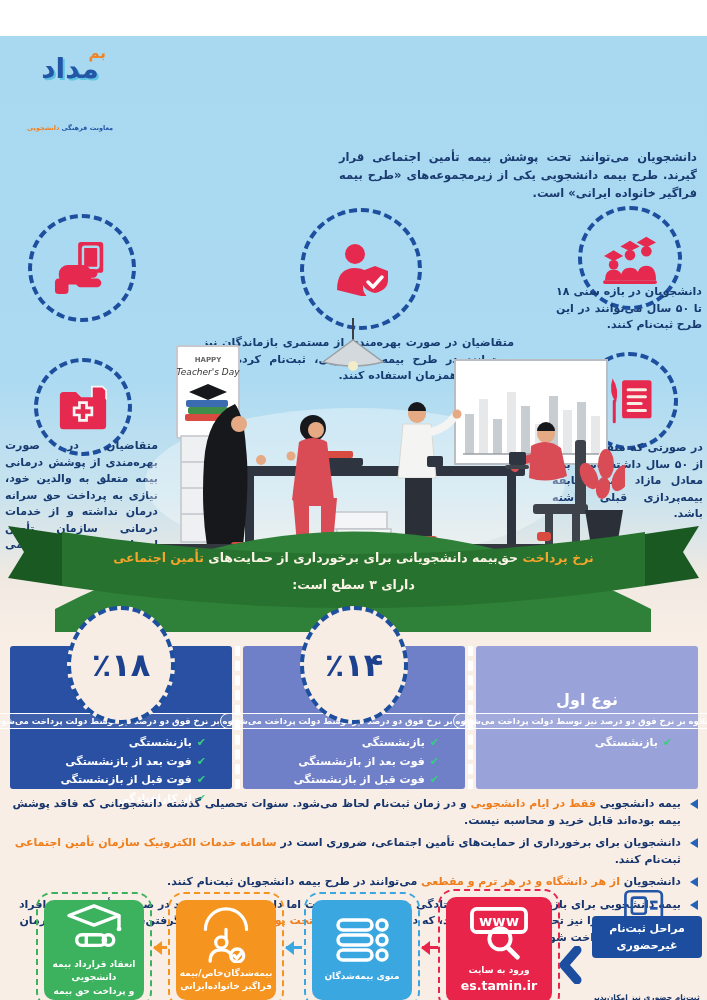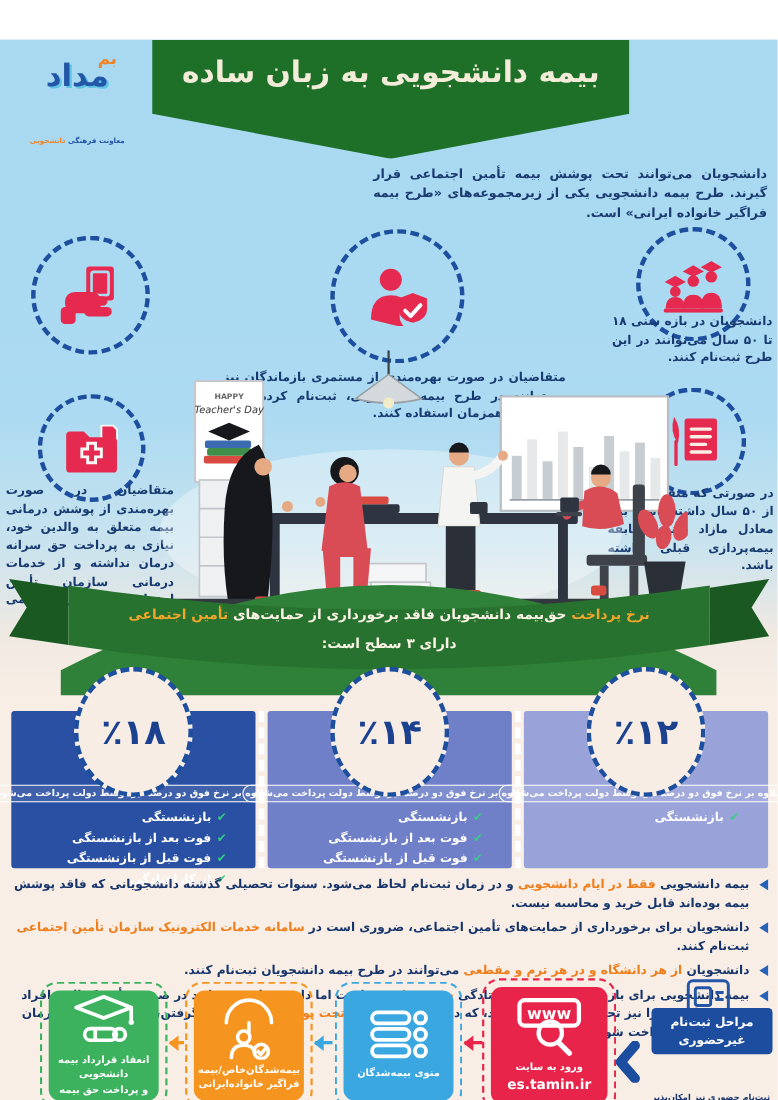--- a/index.html
+++ b/index.html
@@ -94,23 +94,20 @@
 
   <div class="logo">
     <div class="logo-accent">بم</div>
     <div class="logo-main">مداد</div>
     <div class="logo-caption">
       <span>معاونت فرهنگی</span>
       <span class="mid">دانشجویی</span>
     </div>
   </div>
 
-  <div class="banner">
-    <div class="banner-title">بیمه دانشجویی به زبان ساده</div>
-  </div>
 
   <div class="intro">دانشجویان می‌توانند تحت پوشش بیمه تأمین اجتماعی قرار گیرند. طرح بیمه دانشجویی یکی از زیرمجموعه‌های «طرح بیمه فراگیر خانواده ایرانی» است.</div>
 
   <div class="dcircle c-hand">
     <svg width="58" height="56" viewBox="0 0 60 58">
       <g fill="#e62a4f">
         <rect x="26" y="2" width="26" height="32" rx="3"></rect>
         <rect x="31" y="7" width="16" height="22" rx="2" fill="none" stroke="#abdaf2" stroke-width="2.5"></rect>
         <rect x="6" y="26" width="34" height="20" rx="9"></rect>
         <rect x="24" y="40" width="26" height="9" rx="4.5"></rect>
@@ -263,21 +260,21 @@
     <rect x="58" y="226" width="424" height="9" rx="4.5" fill="#33383f"></rect>
   </svg>
 
   <svg class="ribbon-svg" viewBox="0 0 707 118">
     <path d="M55,95 Q353,-60 651,95 L651,118 L55,118 Z" fill="#2f8038"></path>
     <path d="M8,12 L62,20 L62,72 L8,64 L24,38 Z" fill="#1a5a22"></path>
     <path d="M699,12 L645,20 L645,72 L699,64 L683,38 Z" fill="#1a5a22"></path>
     <path d="M62,18 Q353,62 645,18 L645,72 Q353,116 62,72 Z" fill="#26722e"></path>
   </svg>
   <div class="ribbon-l1">
-    <span class="ribbon-hl">نرخ پرداخت</span><span> حق‌بیمه دانشجویان فاقد برخورداری از حمایت‌های </span><span class="ribbon-hl">تأمین اجتماعی</span>
+    <span class="ribbon-hl">نرخ پرداخت</span><span> حق‌بیمه دانشجویانی برای برخورداری از حمایت‌های </span><span class="ribbon-hl">تأمین اجتماعی</span>
   </div>
   <div class="ribbon-l2">دارای ۳ سطح است:</div>
 
   <div class="col col-3" style="background: rgb(42, 80, 163);">
     <div class="plan-name">نوع سوم</div>
     <div class="plan-note">علاوه بر نرخ فوق دو درصد نیز توسط دولت پرداخت می‌شود</div>
     <ul class="benefits">
       <li><span class="chk">✔</span><span>بازنشستگی</span></li>
       <li><span class="chk">✔</span><span>فوت بعد از بازنشستگی</span></li>
       <li><span class="chk">✔</span><span>فوت قبل از بازنشستگی</span></li>
@@ -297,21 +294,20 @@
     <div class="plan-name">نوع اول</div>
     <div class="plan-note">علاوه بر نرخ فوق دو درصد نیز توسط دولت پرداخت می‌شود</div>
     <ul class="benefits">
       <li><span class="chk">✔</span><span>بازنشستگی</span></li>
     </ul>
   </div>
   <div class="vsep vs-a"></div>
   <div class="vsep vs-b"></div>
   <div class="pcircle pc-3">٪۱۸</div>
   <div class="pcircle pc-2">٪۱۴</div>
-  <div class="pcircle pc-1">٪۱۲</div>
 
   <ul class="bullets">
       <li><span class="bmark"></span><span>بیمه دانشجویی </span><span class="hl">فقط در ایام دانشجویی</span><span> و در زمان ثبت‌نام لحاظ می‌شود. سنوات تحصیلی گذشته دانشجویانی که فاقد پوشش بیمه بوده‌اند قابل خرید و محاسبه نیست.</span></li>
       <li><span class="bmark"></span><span>دانشجویان برای برخورداری از حمایت‌های تأمین اجتماعی، ضروری است در </span><span class="hl">سامانه خدمات الکترونیک سازمان تأمین اجتماعی</span><span> ثبت‌نام کنند.</span></li>
       <li><span class="bmark"></span><span>دانشجویان </span><span class="hl">از هر دانشگاه و در هر ترم و مقطعی</span><span> می‌توانند در طرح بیمه دانشجویان ثبت‌نام کنند.</span></li>
       <li><span class="bmark"></span><span>بیمه دانشجویی برای بازنشستگی و از کارافتادگی </span><span class="hl">شخص دانشجو</span><span> است اما دانشجویان می‌توانند در صورت تأیید کفالت، افراد تحت تکفل خود را نیز تحت پوشش قرار دهند، که در این صورت برای </span><span class="hl">تحت پوشش درمان</span><span> قرار گرفتن، باید مبلغ سرانه درمان برای هر فرد پرداخت شود.</span></li>
     </ul>
 
   <svg class="reg-icon" width="70" height="60" viewBox="0 0 60 56">
     <g fill="none" stroke="#2456a8" stroke-width="2.5">

